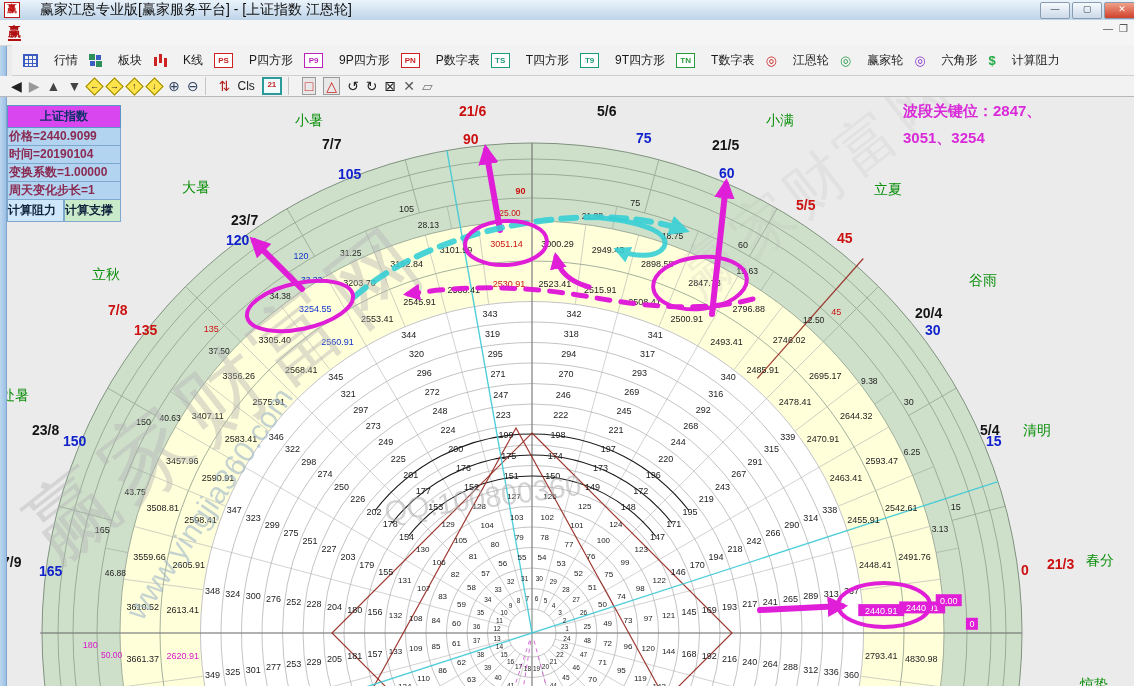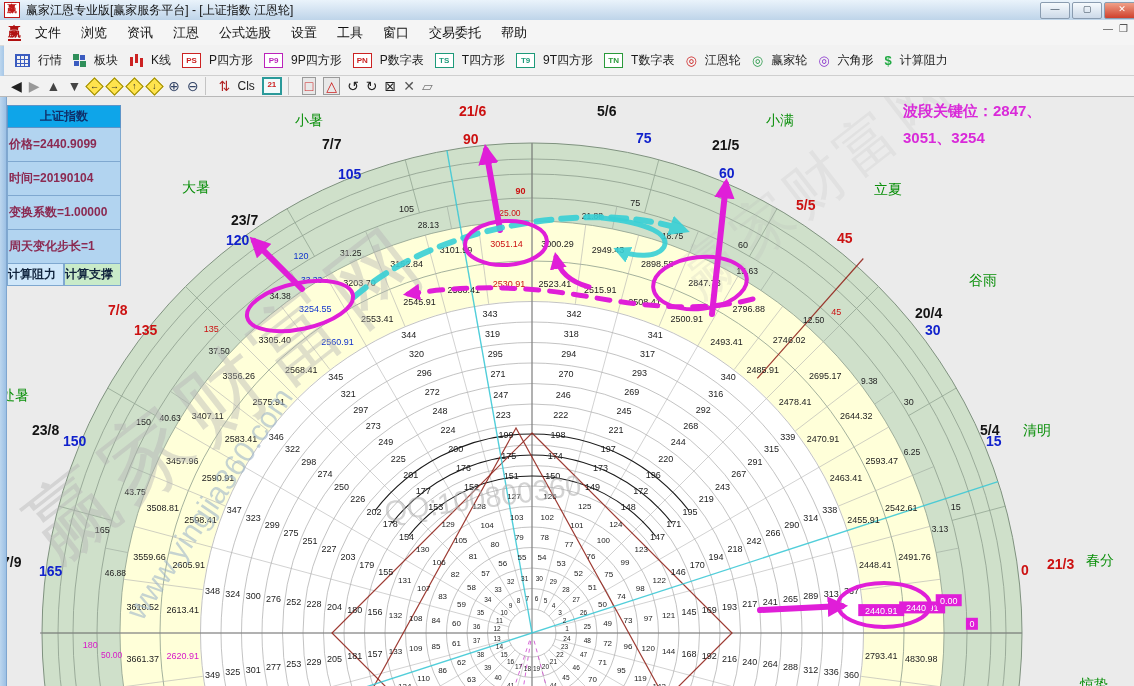--- a/index.html
+++ b/index.html
@@ -4,35 +4,35 @@
 <style>
   html,body{margin:0;padding:0}
   body{width:1134px;height:686px;position:relative;overflow:hidden;
        font-family:"Liberation Sans","DejaVu Sans",sans-serif;background:#ebebeb}
   
   .titlebar{position:absolute;left:0;top:0;right:0;height:20px;
     background:linear-gradient(#eaf3fb,#bed4e9);border-bottom:1px solid #93a8c0;
     display:flex;align-items:center;padding-left:4px;z-index:30}
   .title-icon{width:14px;height:14px;background:#fff;border:1px solid #c01818;color:#c01818;
     font-size:10px;line-height:12px;text-align:center;font-weight:bold;flex:0 0 auto}
-  .title-text{font-size:12px;color:#101010;margin-left:6px;white-space:nowrap}
+  .title-text{font-size:14px;color:#101010;margin-left:20px;white-space:nowrap}
   .winbtns{position:absolute;right:-6px;top:2px;display:flex}
   .winbtn{width:28px;height:15px;border:1px solid #8a9cb0;border-radius:2px;
     background:linear-gradient(#f6fafd,#ccd9e8);margin-left:2px;font-size:9px;
     text-align:center;line-height:13px;color:#334455}
   .winbtn.close{background:linear-gradient(#f0a088,#cf402c);color:#fff;width:34px}
   .menubar{position:absolute;left:0;top:20px;right:0;height:25px;background:#f5f5f5;
     border-bottom:1px solid #d8d8d8;display:flex;align-items:center;font-size:13px;color:#111;z-index:30}
   .menu-logo{color:#b01010;font-weight:bold;margin:0 4px 0 8px;border-bottom:2px solid #b01010;line-height:14px}
   .menu-item{padding:0 10px;white-space:nowrap}
   .mdibtns{position:absolute;right:6px;top:3px;display:flex;gap:6px;color:#555;font-size:10px}
-  .toolbar1{position:absolute;left:4px;top:45px;right:0;height:30px;background:#f2f2f2;
+  .toolbar1{position:absolute;left:12px;top:45px;right:0;height:30px;background:#f2f2f2;
     border-bottom:1px solid #cfcfcf;display:flex;align-items:center;font-size:12px;color:#1a1a1a;z-index:30}
   .tb-item{display:flex;align-items:center;margin-left:11px;white-space:nowrap}
-  .tb-item .ic{margin-right:8px;display:inline-block}
+  .tb-item .ic{margin-right:16px;display:inline-block}
   .ic-grid{width:13px;height:11px;border:1px solid #3b5cc0;
     background-image:linear-gradient(#3b5cc0 1px,transparent 1px),linear-gradient(90deg,#3b5cc0 1px,transparent 1px);
     background-size:4px 4px}
   .ic-blocks{width:13px;height:13px;background:
     linear-gradient(#2f8f5a 0 0) 0 0/6px 6px no-repeat,
     linear-gradient(#3b5cc0 0 0) 7px 1px/5px 5px no-repeat,
     linear-gradient(#3b5cc0 0 0) 1px 7px/5px 5px no-repeat,
     linear-gradient(#2f8f5a 0 0) 7px 7px/6px 6px no-repeat}
   .ic-candles{width:14px;height:13px;background:
     linear-gradient(#cc2222 0 0) 1px 3px/3px 9px no-repeat,
@@ -54,23 +54,23 @@
   .dia span{transform:rotate(-45deg);font-size:9px;color:#333;line-height:9px}
   .press{border:1px solid #9a9a9a;background:#e8e8e8;padding:0 2px;line-height:16px}
   .cal{width:16px;height:14px;border:2px solid #2a9a9a;background:#f0fbfb;font-size:8px;
     font-weight:bold;color:#cc2222;text-align:center;line-height:11px}
   
   #chart{position:absolute;left:0;top:96px;width:1134px;height:590px;background:#ebebeb}
   #leftstrip{position:absolute;left:0;top:20px;bottom:0;width:6px;
     background:linear-gradient(90deg,#bcd6ee,#9cc0e4);border-right:1px solid #7fa6cf;z-index:25}
   
   .panel{position:absolute;left:7px;top:105px;width:114px;z-index:28;font-size:12px;font-weight:bold}
-  .panel .hd{background:#0ea5e9;border:1px solid #5d94c8;color:#10306a;text-align:center;padding:2px 0}
+  .panel .hd{background:#d946ef;border:1px solid #5d94c8;color:#10306a;text-align:center;padding:2px 0}
   .panel .row{background:#b2d4f0;border:1px solid #7fa8d0;border-top:none;color:#8b2a52;
-    padding:8px 1px;white-space:nowrap;overflow:hidden}
+    padding:0 1px;white-space:nowrap;overflow:hidden}
   .panel .btns{display:flex}
   .panel .btn{flex:1;text-align:left;padding:2px 0;border:1px solid #7fa8d0;border-top:none;color:#10233c}
   .panel .btn.res{background:#cfe7fa}
   .panel .btn.sup{background:#c9ebc9}
   
   .note{position:absolute;left:903px;top:97px;width:230px;z-index:26;
     font-size:15px;font-weight:bold;line-height:27px;white-space:nowrap}
 </style>
 </head>
 <body>
@@ -80,32 +80,20 @@
   <span class="title-text">赢家江恩专业版[赢家服务平台] - [上证指数 江恩轮]</span>
   <span class="winbtns">
     <span class="winbtn">—</span>
     <span class="winbtn">▢</span>
     <span class="winbtn close">✕</span>
   </span>
 </div>
 
 <div class="menubar">
   <span class="menu-logo">赢</span>
-  <span id="menu-items" style="display:flex">
-      <span class="menu-item">文件</span>
-      <span class="menu-item">浏览</span>
-      <span class="menu-item">资讯</span>
-      <span class="menu-item">江恩</span>
-      <span class="menu-item">公式选股</span>
-      <span class="menu-item">设置</span>
-      <span class="menu-item">工具</span>
-      <span class="menu-item">窗口</span>
-      <span class="menu-item">交易委托</span>
-      <span class="menu-item">帮助</span>
-    </span>
   <span class="mdibtns">
     <span>—</span>
     <span>❐</span>
   </span>
 </div>
 
 <div class="toolbar1" id="toolbar1">
     <span class="tb-item">
       <span class="ic ic-grid"></span>
       <span>行情</span>

